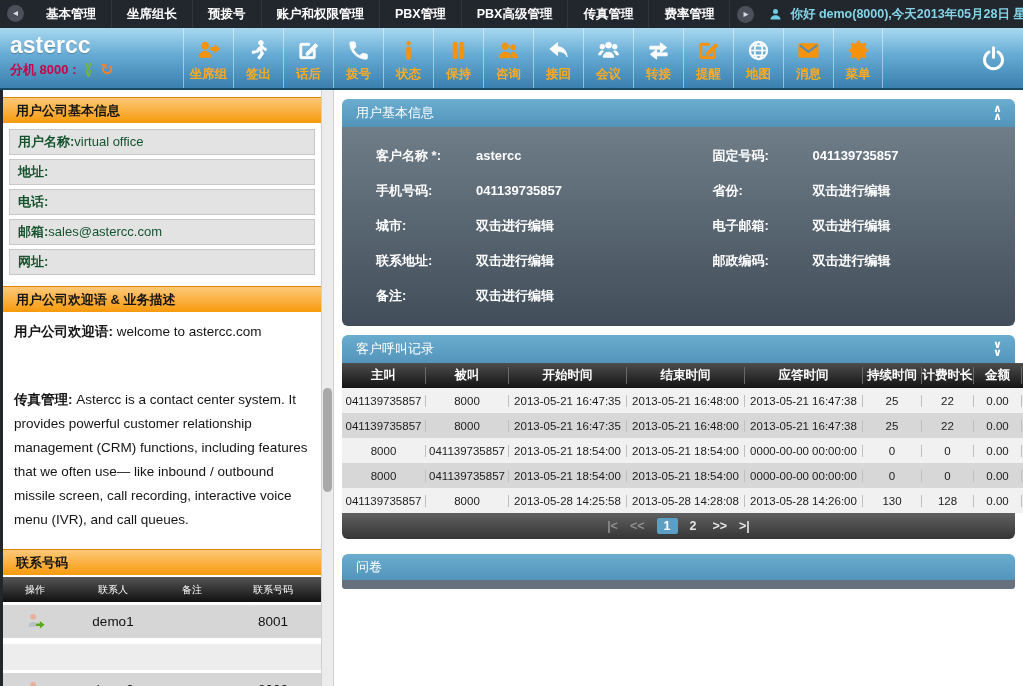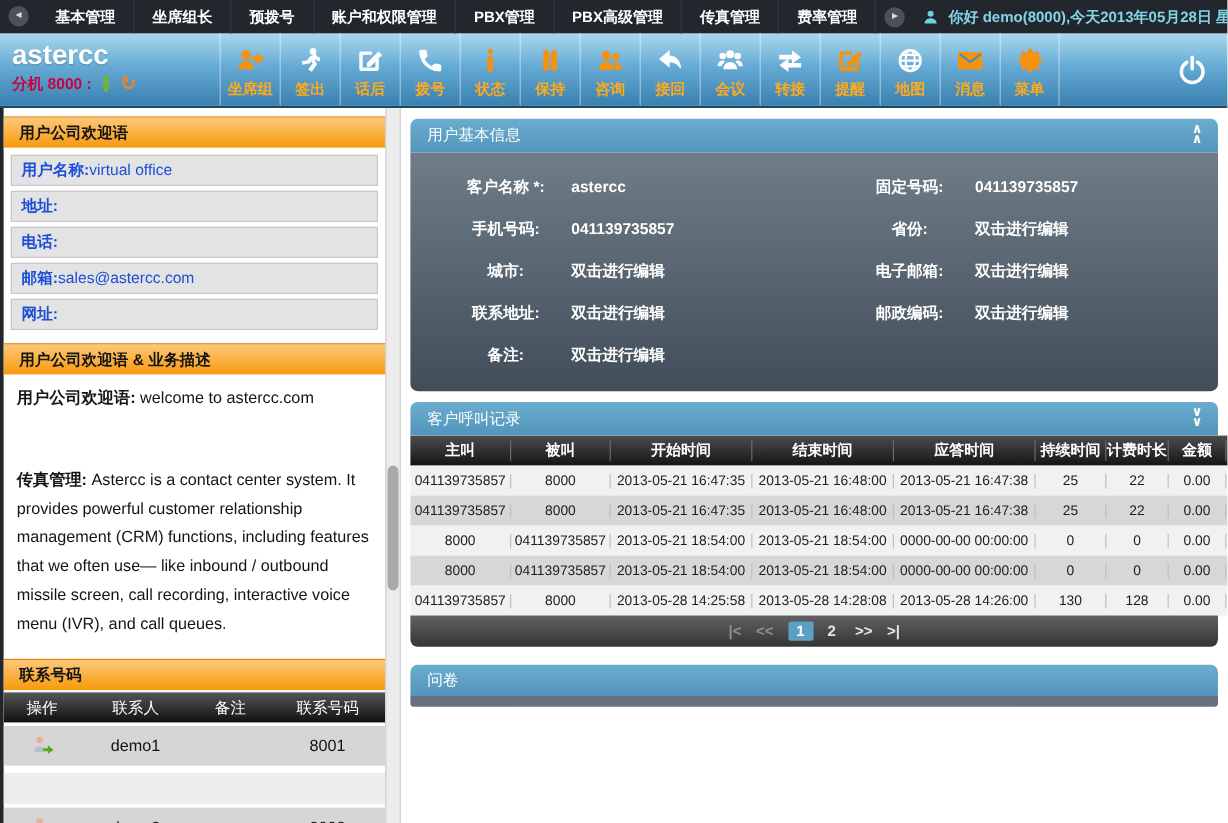--- a/index.html
+++ b/index.html
@@ -42,27 +42,27 @@
   
   .content { display:flex; height:596px; position:relative; }
 
   
   .sidebar { width:321px; border-left:3px solid #23262b; background:#fff; overflow:hidden; }
   .sb-header { margin-top:7px; height:26px; line-height:25px; padding-left:13px;
     background:linear-gradient(#fdc879,#f79a0c); border-top:1px solid #e08406;
     color:#151515; font-size:13px; font-weight:bold; }
   .sb-fields { padding:2px 0 4px; }
   .sb-field { margin:4px 6px 0 6px; background:#e3e3e3; border:1px solid #c8c8c8;
-    padding:3px 8px; font-size:13px; color:#1d4ed8; min-height:25px; }
+    padding:3px 8px; font-size:13px; color:#14532d; min-height:25px; }
   .sb-field b { font-weight:bold; }
   .welcome-block { padding:8px 11px 10px; font-size:13.5px; color:#141414; line-height:24px; }
   .wb-greeting { margin-bottom:44px; }
   .wb-label { font-weight:bold; }
   .ct-head { display:flex; height:25px; align-items:center; margin-top:2px;
-    background:linear-gradient(#565656,#101010); color:#fff; font-size:13px; }
+    background:linear-gradient(#565656,#101010); color:#fff; font-size:10px; }
   .ct-col { text-align:center; }
   .ct-c0{width:64px;} .ct-c1{width:92px;} .ct-c2{width:66px;} .ct-c3{width:96px;}
   .contact-row { display:flex; align-items:center; height:33px; background:#d6d6d6; margin-top:3px;
     font-size:13.5px; color:#111; }
   .contact-row .ct-c0 { display:flex; justify-content:center; }
   .contact-row svg { width:19px; height:19px; cursor:pointer; }
   .contact-spacer { height:26px; background:#ededed; margin-top:6px; }
 
   
   .sb-scroll { width:13px; background:#ececec; border-left:1px solid #cfcfcf;
@@ -83,21 +83,21 @@
   .panel { margin:9px 8px 0; }
   .panel-header { height:28px; line-height:28px; padding:0 14px; position:relative;
     background:linear-gradient(#6aadce,#5494bc); border-radius:6px 6px 0 0;
     color:#fff; font-size:13px; }
   .collapse { position:absolute; right:13px; top:5px; display:inline-flex; flex-direction:column;
     line-height:8px; font-size:11px; font-weight:bold; color:#fff; cursor:pointer; }
 
   .info-body { background:linear-gradient(#6f7d88,#414e59); border-radius:0 0 6px 6px; padding:11px 0 13px; }
   .info-grid { display:grid; grid-template-columns:1fr 1fr; }
   .info-item { display:flex; align-items:center; height:35px; color:#fff; font-size:13px; font-weight:bold; }
-  .info-label { flex:0 0 125px; text-align:center; margin-right:9px; white-space:nowrap;padding-left:34px; }
+  .info-label { flex:0 0 125px; text-align:left; margin-right:9px; white-space:nowrap;padding-left:34px; }
   .info-value { cursor:pointer; white-space:nowrap; }
 
   .rec-table { width:692px; }
   .rec-hrow { display:flex; height:25px; align-items:center;
     background:linear-gradient(#4d4d4d,#141414); color:#fff; font-size:12.5px; font-weight:bold; }
   .rec-hrow > div { border-right:1px solid #6a6a6a; text-align:center; }
   .rec-row { display:flex; height:25px; align-items:center; font-size:11.5px; color:#1c1c1c; }
   .rec-row > div { border-right:1px solid #bfbfbf; text-align:center; white-space:nowrap; overflow:hidden; }
   .rec-body div.rec-row:nth-of-type(odd)  { background:#f1f1f1; }
   .rec-body div.rec-row:nth-of-type(even) { background:#d7d7d7; }
@@ -370,21 +370,21 @@
   <div class="power">
     <svg viewBox="0 0 24 24" stroke="#fff" fill="none">
         <use href="#i-power"></use>
       </svg>
   </div>
 </div>
 
 <div class="content">
 
   <div class="sidebar">
-    <div class="sb-header">用户公司欢迎语</div>
+    <div class="sb-header">用户公司基本信息</div>
     <div class="sb-fields">
 
         <div class="sb-field"><b>用户名称:</b><span>virtual office</span></div>
 
         <div class="sb-field"><b>地址:</b><span></span></div>
 
         <div class="sb-field"><b>电话:</b><span></span></div>
 
         <div class="sb-field"><b>邮箱:</b><span>sales@astercc.com</span></div>
 

